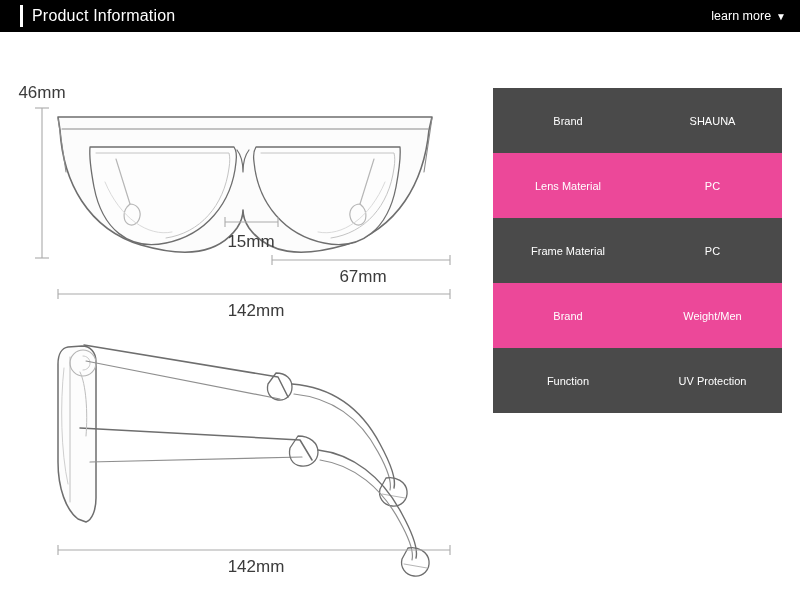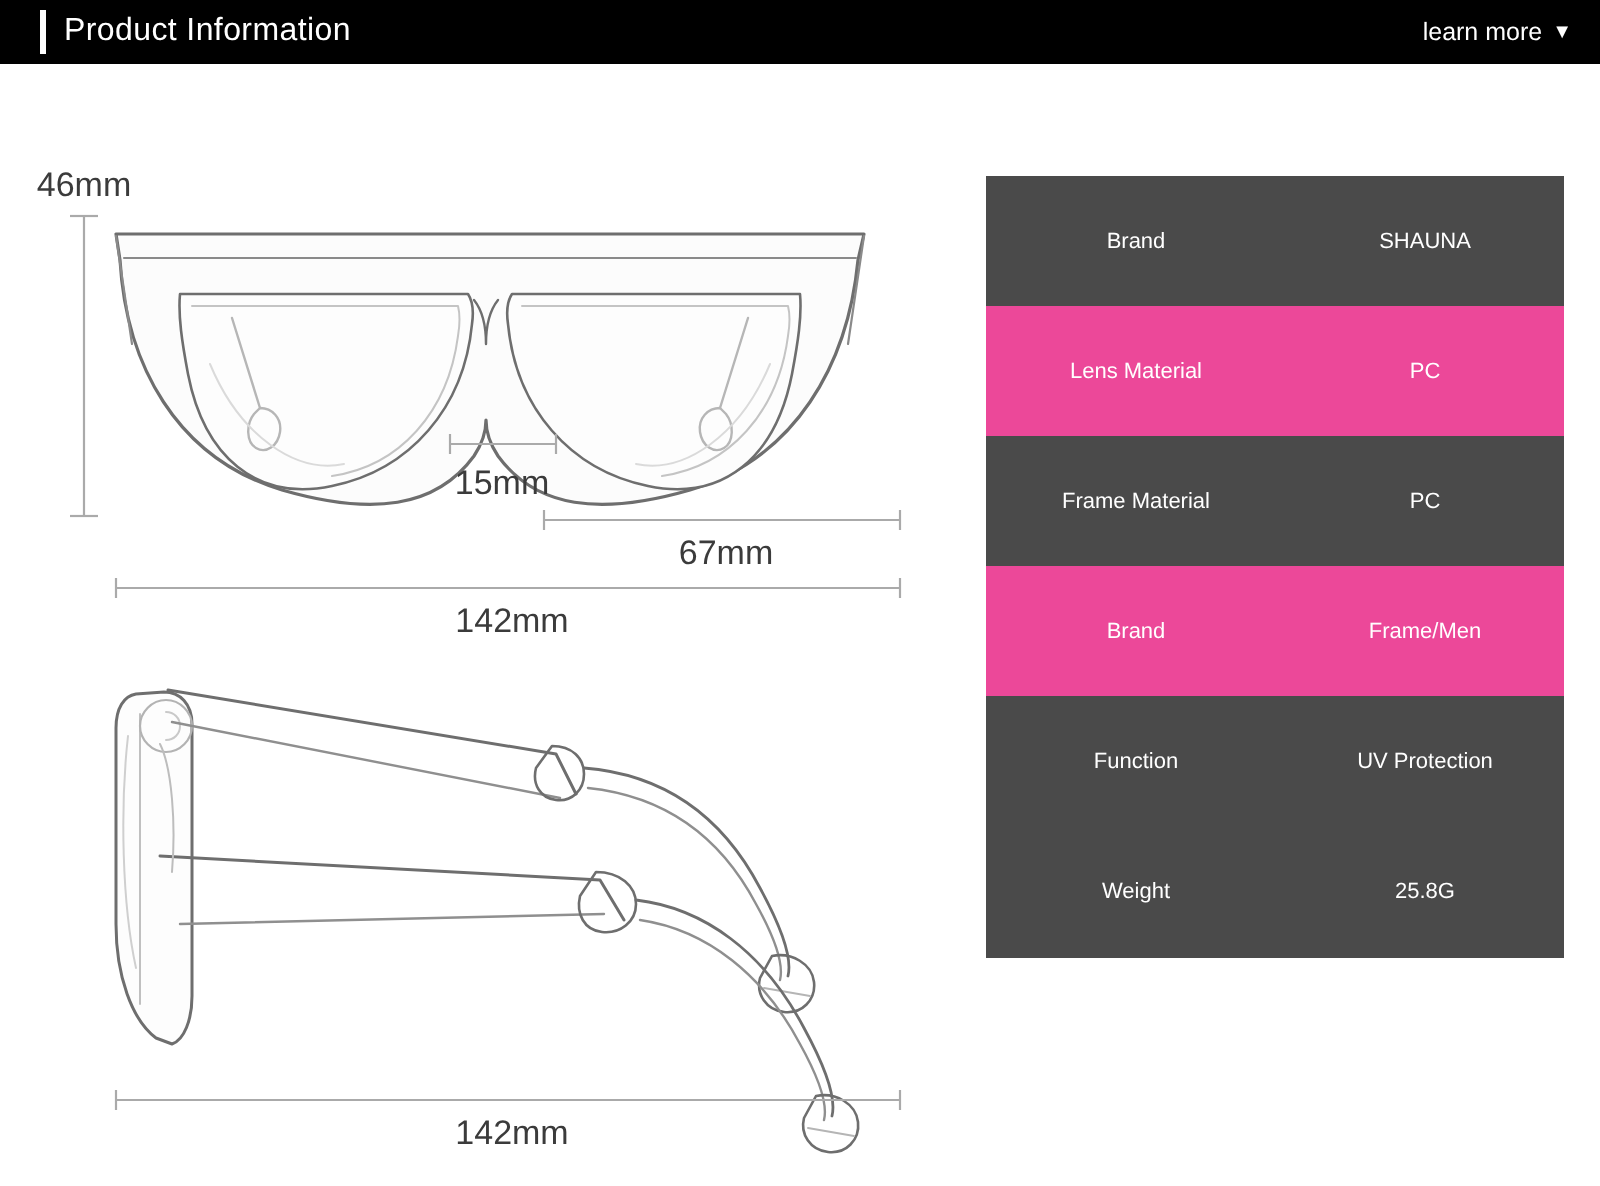--- a/index.html
+++ b/index.html
@@ -233,24 +233,20 @@
     <tr class="row-dark">
       <td class="label">Lens Material</td>
       <td class="value">PC</td>
     </tr>
     <tr class="row-light">
       <td class="label">Frame Material</td>
       <td class="value">PC</td>
     </tr>
     <tr class="row-dark">
       <td class="label">Brand</td>
-      <td class="value">Frame/Men</td>
+      <td class="value">Weight/Men</td>
     </tr>
     <tr class="row-light">
       <td class="label">Function</td>
       <td class="value">UV Protection</td>
     </tr>
-    <tr class="row-light">
-      <td class="label">Weight</td>
-      <td class="value">25.8G</td>
-    </tr>
   </tbody>
 </table>
 
 </body></html>

